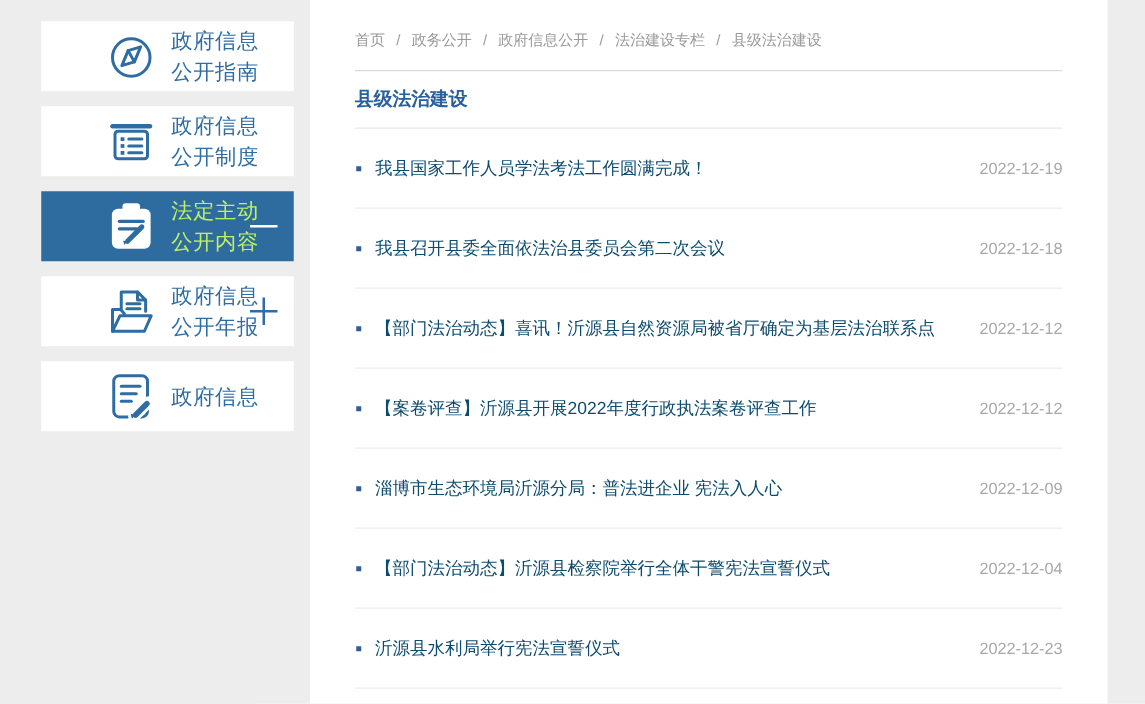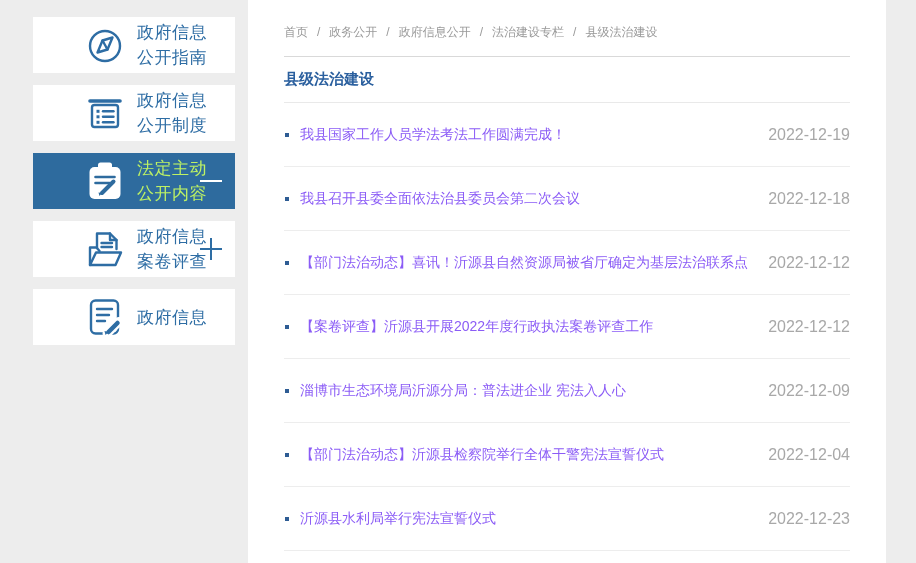--- a/index.html
+++ b/index.html
@@ -54,24 +54,24 @@
     border-bottom:1px solid #e9e9e9;
   }
   .page-title { font-size:15px; font-weight:bold; color:#2a5f9e; }
 
   .article-row {
     height:64px; display:flex; align-items:center;
     border-bottom:1px solid #ededed; cursor:pointer;
   }
   .article-row .bullet { width:4px; height:4px; background:#2e5c94; margin:0 11px 0 1px; flex:none; }
   .article-row .a-title {
-    flex:1; font-size:14px; color:#8b5cf6;
+    flex:1; font-size:14px; color:#0c4a6e;
     white-space:nowrap; overflow:hidden; text-overflow:ellipsis;
   }
-  .article-row .a-date { font-size:16px; color:#a8a8a8; margin-left:10px; flex:none; }
+  .article-row .a-date { font-size:13px; color:#a8a8a8; margin-left:10px; flex:none; }
 
   svg .st { fill:none; stroke:#2e6da4; stroke-width:2.4; stroke-linecap:round; stroke-linejoin:round; }
   svg .thick { stroke-width:3.6; }
 </style>
 </head>
 <body>
 
 <div class="sidebar">
 
   <div class="side-item">
@@ -131,21 +131,21 @@
         <path class="st" d="M14 21 V6.5 h13 l6.5 6.5 v9"></path>
         <path class="st" d="M27 6.5 v6.5 h6.5"></path>
         <line class="st" x1="18.5" y1="16" x2="29" y2="16"></line>
         <line class="st" x1="18.5" y1="20" x2="29" y2="20"></line>
         <path class="st" d="M7 38 V20.5 h6.5 l3 3.5"></path>
         <path class="st" d="M7 38 L13 25.5 H38 L32.5 38 Z"></path>
       </svg>
     </div>
     <div class="labels">
       <span>政府信息</span>
-      <span>案卷评查</span>
+      <span>公开年报</span>
     </div>
     <span class="expand-glyph plus"></span>
   </div>
 
   <div class="side-item">
     <div class="icon-box">
       <svg width="44" height="44" viewBox="0 0 44 44">
         <rect class="st" x="8" y="5.5" width="27" height="33" rx="4.5"></rect>
         <line class="st" x1="14" y1="14" x2="29" y2="14"></line>
         <line class="st" x1="14" y1="20" x2="26" y2="20"></line>

